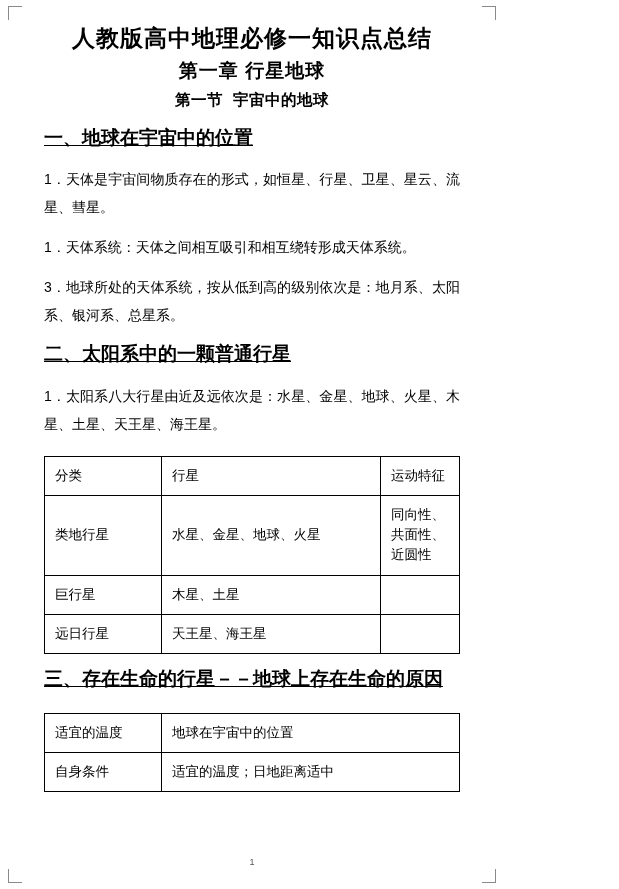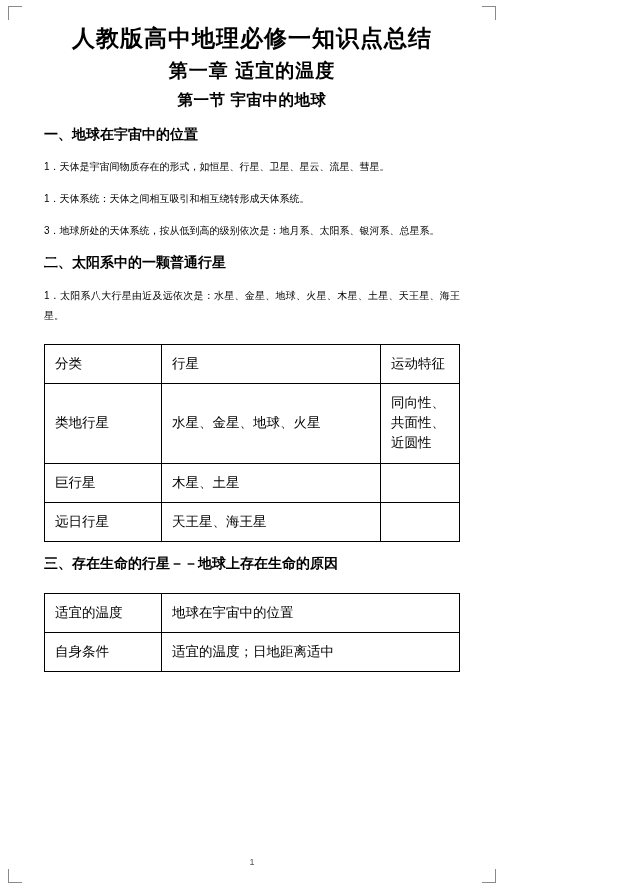--- a/index.html
+++ b/index.html
@@ -50,29 +50,31 @@
     font-weight: bold;
     letter-spacing: 1px;
     margin: 4px 0 6px 0;
   }
   .section-title {
     text-align: center;
     font-size: 15.5px;
     font-weight: bold;
     letter-spacing: 0.5px;
     margin: 2px 0 12px 0;
+    font-family: Liberation Mono, monospace;
   }
   .heading {
-    font-size: 14px;
+    font-size: 19px;
     font-weight: bold;
     margin: 10px 0 8px 0;
     line-height: 1.6;
+    text-decoration: underline;
   }
   .para {
-    font-size: 10px;
+    font-size: 14px;
     line-height: 2.0;
     margin: 12px 0 4px 0;
     text-align: justify;
   }
   table.kb {
     border-collapse: collapse;
     width: 100%;
     margin: 18px 0 4px 0;
     table-layout: fixed;
   }
@@ -101,21 +103,21 @@
 <body>
 
 <div class="page">
 
   <div class="crop tl"></div>
   <div class="crop tr"></div>
   <div class="crop bl"></div>
   <div class="crop br"></div>
 
   <h1 class="doc-title">人教版高中地理必修一知识点总结</h1>
-  <h2 class="chapter-title">第一章   适宜的温度</h2>
+  <h2 class="chapter-title">第一章   行星地球</h2>
   <h3 class="section-title">第一节    宇宙中的地球</h3>
 
   <div class="heading">一、地球在宇宙中的位置</div>
   <p class="para">1．天体是宇宙间物质存在的形式，如恒星、行星、卫星、星云、流星、彗星。</p>
   <p class="para">1．天体系统：天体之间相互吸引和相互绕转形成天体系统。</p>
   <p class="para">3．地球所处的天体系统，按从低到高的级别依次是：地月系、太阳系、银河系、总星系。</p>
 
   <div class="heading">二、太阳系中的一颗普通行星</div>
   <p class="para">1．太阳系八大行星由近及远依次是：水星、金星、地球、火星、木星、土星、天王星、海王星。</p>
 

